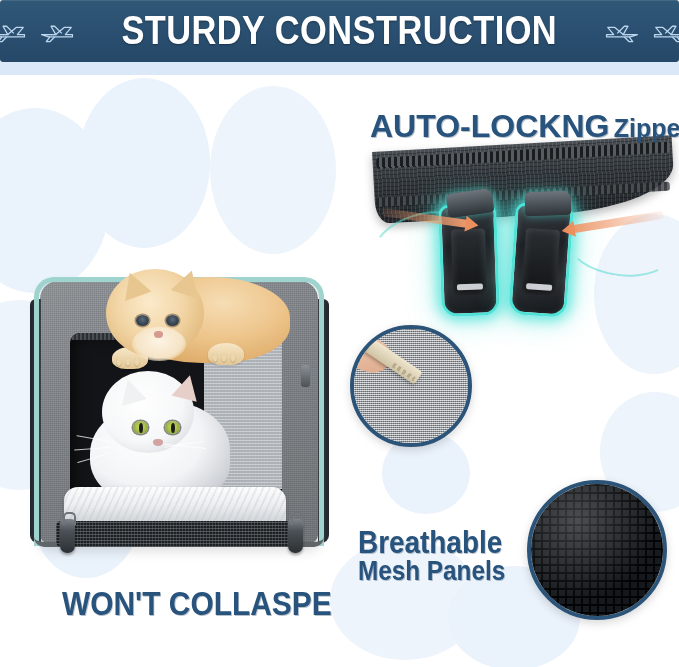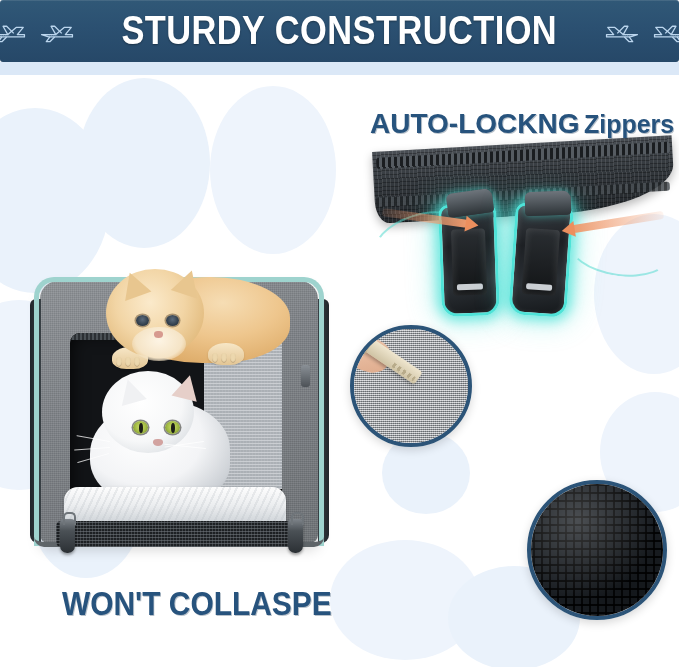--- a/index.html
+++ b/index.html
@@ -63,21 +63,21 @@
     font-family:"Liberation Sans Narrow","Liberation Sans",sans-serif;
     font-weight:bold;
     line-height:1.0;
     white-space:nowrap;
     text-shadow:1px 1px 0 rgba(20,50,80,.30);
   }
   .h-big  { font-size:31px; transform:scaleX(.90); transform-origin:left center; }
   .h-med  { font-size:27px; transform:scaleX(.90); transform-origin:left center; }
 
   #zipper-head { left:370px; top:110px; }
-  #zipper-head .lead { font-size:28px; }
+  #zipper-head .lead { font-size:32px; }
   #zipper-head .tail { font-size:25px; }
 
   #oxford-head  { left:487px; top:340px; }
   #mesh-head    { left:358px; top:527px; }
   #collapse-head{ left:62px;  top:586px; font-size:34px; transform:scaleX(.88); transform-origin:left center; }
 
   .head-line { display:block; }
 
   
   #carrier-photo {
@@ -597,20 +597,24 @@
     </div>
   </div>
 
   <div class="circ" id="fabric-circ">
     <div class="ox-tex"></div>
     <div class="finger"></div>
     <div class="key"></div>
   </div>
 
 
+  <div id="mesh-head" class="headline">
+    <span class="head-line h-big">Breathable</span>
+    <span class="head-line h-med">Mesh Panels</span>
+  </div>
 
   <div class="circ" id="mesh-circ">
     <div class="mesh-tex"></div>
     <div class="mesh-shade"></div>
   </div>
 
   <div id="collapse-head" class="headline">WON'T COLLASPE</div>
 
 </div>
 

